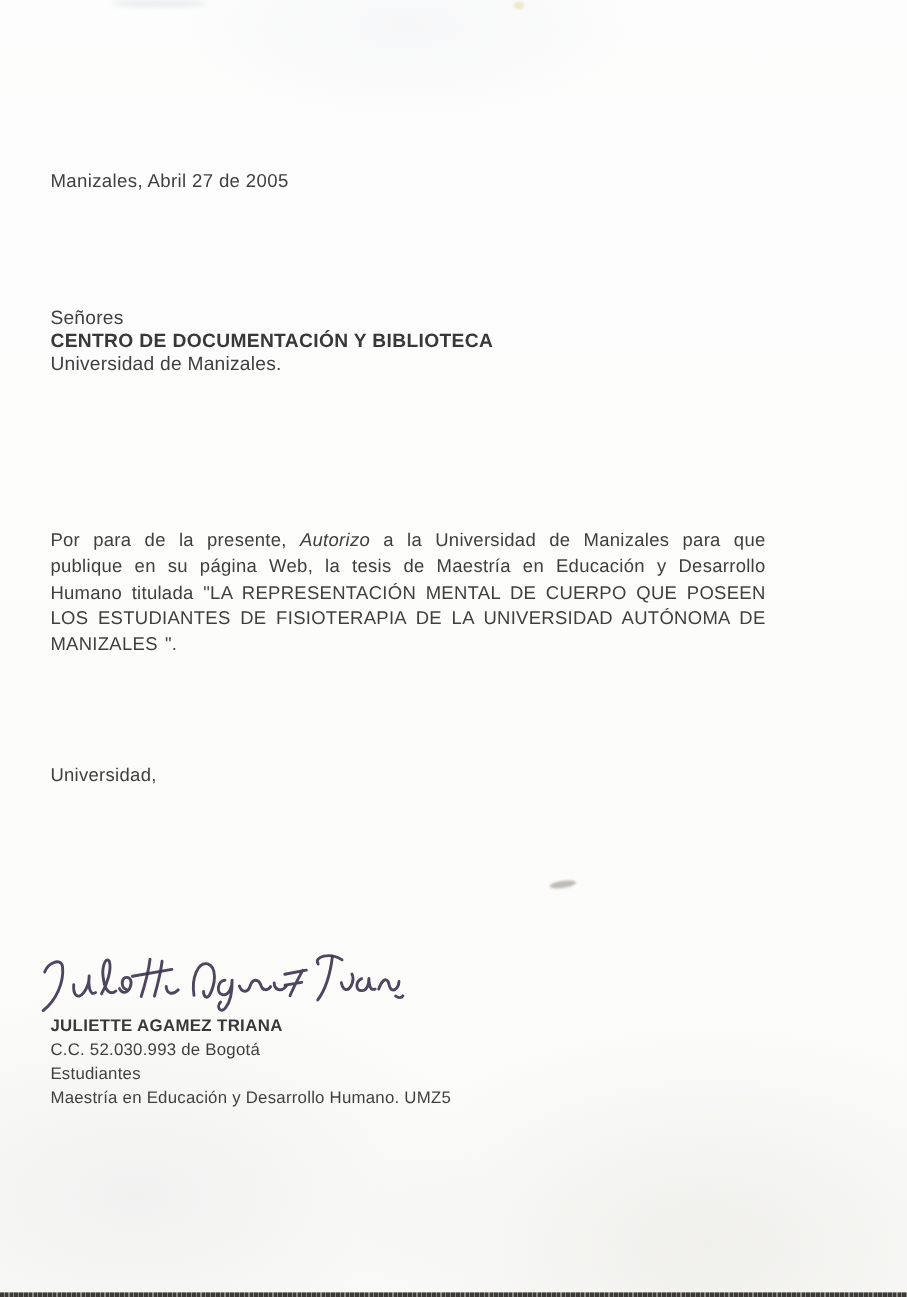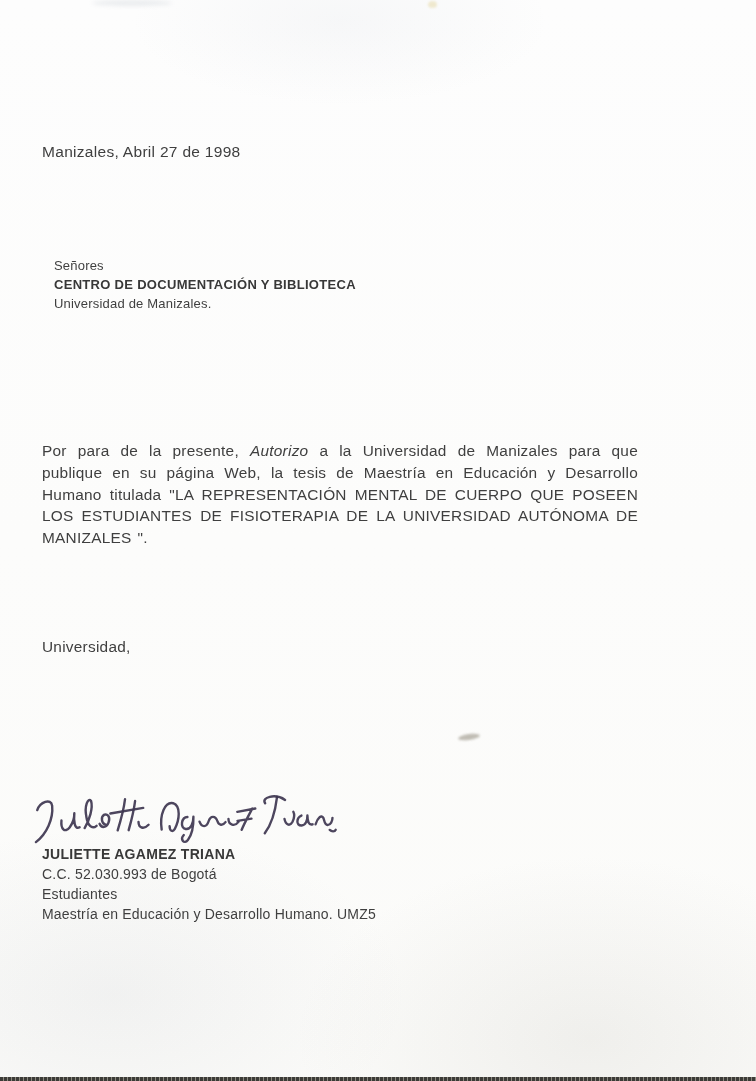--- a/index.html
+++ b/index.html
@@ -12,22 +12,22 @@
       radial-gradient(ellipse 420px 260px at 78% 96%, rgba(168,166,156,0.14), transparent 70%),
       radial-gradient(ellipse 420px 240px at 15% 92%, rgba(150,155,165,0.10), transparent 70%),
       radial-gradient(ellipse 300px 120px at 45% 2%, rgba(160,170,185,0.07), transparent 70%),
       linear-gradient(#fdfdfd, #fbfbf9);
   }
   .date {
     position:absolute; left:42px; top:143px;
     font-size:15.5px; letter-spacing:.3px;
   }
   .recipient {
-    position:absolute; left:54px; top:257px;
-    font-size:13px; line-height:18.8px; letter-spacing:.2px;
+    position:absolute; left:42px; top:257px;
+    font-size:16px; line-height:18.8px; letter-spacing:.2px;
   }
   .recipient .org { font-weight:700; letter-spacing:.3px; color:#383838; }
   .body-par {
     position:absolute; left:42px; top:440px; width:596px; margin:0;
     font-size:15.4px; line-height:21.8px; letter-spacing:.25px; word-spacing:1.5px;
     text-align:justify; text-align-last:left; -moz-text-align-last:left;
   }
   .body-par em { font-style:italic; }
   .closing {
     position:absolute; left:42px; top:638px;
@@ -63,21 +63,21 @@
   .scan-edge-bottom {
     position:absolute; left:0; bottom:0; width:100%; height:4px;
     background:repeating-linear-gradient(90deg,#3c3b37 0 3px,#8a887d 3px 4px);
   }
 </style>
 </head>
 <body>
 
 <div class="page">
 
-  <div class="date">Manizales, Abril 27 de 1998</div>
+  <div class="date">Manizales, Abril 27 de 2005</div>
 
   <div class="recipient">
     <div>Señores</div>
     <div class="org">CENTRO DE DOCUMENTACIÓN Y BIBLIOTECA</div>
     <div>Universidad de Manizales.</div>
   </div>
 
   <p class="body-par"><span>Por para de la presente, </span><em>Autorizo</em><span> a la Universidad de Manizales para que publique en su página Web, la tesis de Maestría en Educación y Desarrollo Humano titulada "LA REPRESENTACIÓN MENTAL DE CUERPO QUE POSEEN LOS ESTUDIANTES DE FISIOTERAPIA DE LA UNIVERSIDAD AUTÓNOMA DE MANIZALES ".</span></p>
 
   <div class="closing">Universidad,</div>

